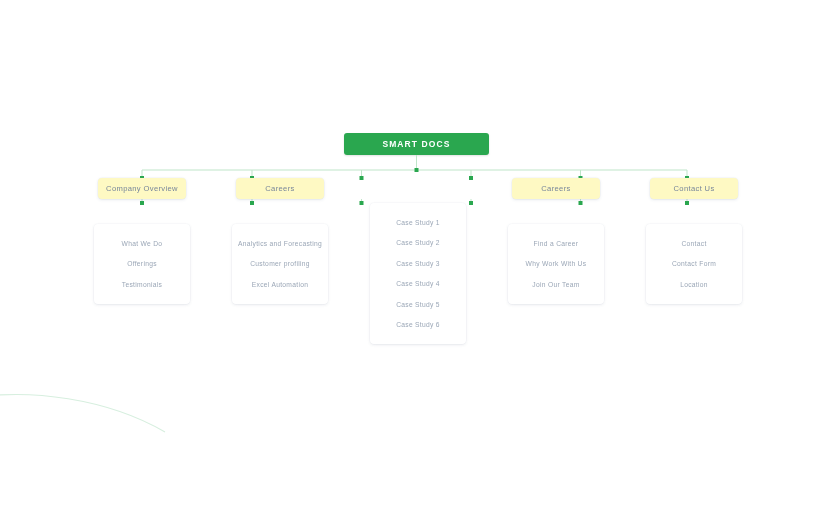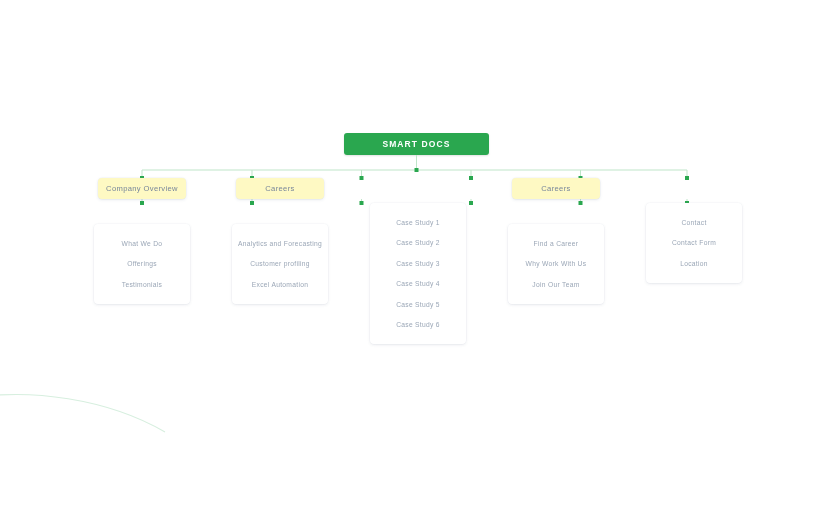--- a/index.html
+++ b/index.html
@@ -147,20 +147,23 @@
         <span class="col-header-label">Careers</span>
       </div>
       <div class="col-children">
         <div class="child-item">Find a Career</div>
         <div class="child-item">Why Work With Us</div>
         <div class="child-item">Join Our Team</div>
       </div>
     </div>
 
     <div class="column">
+      <div class="col-header">
+        <span class="col-header-label">Contact Us</span>
+      </div>
       <div class="col-children">
         <div class="child-item">Contact</div>
         <div class="child-item">Contact Form</div>
         <div class="child-item">Location</div>
       </div>
     </div>
 
   </div>
 </div>
 

